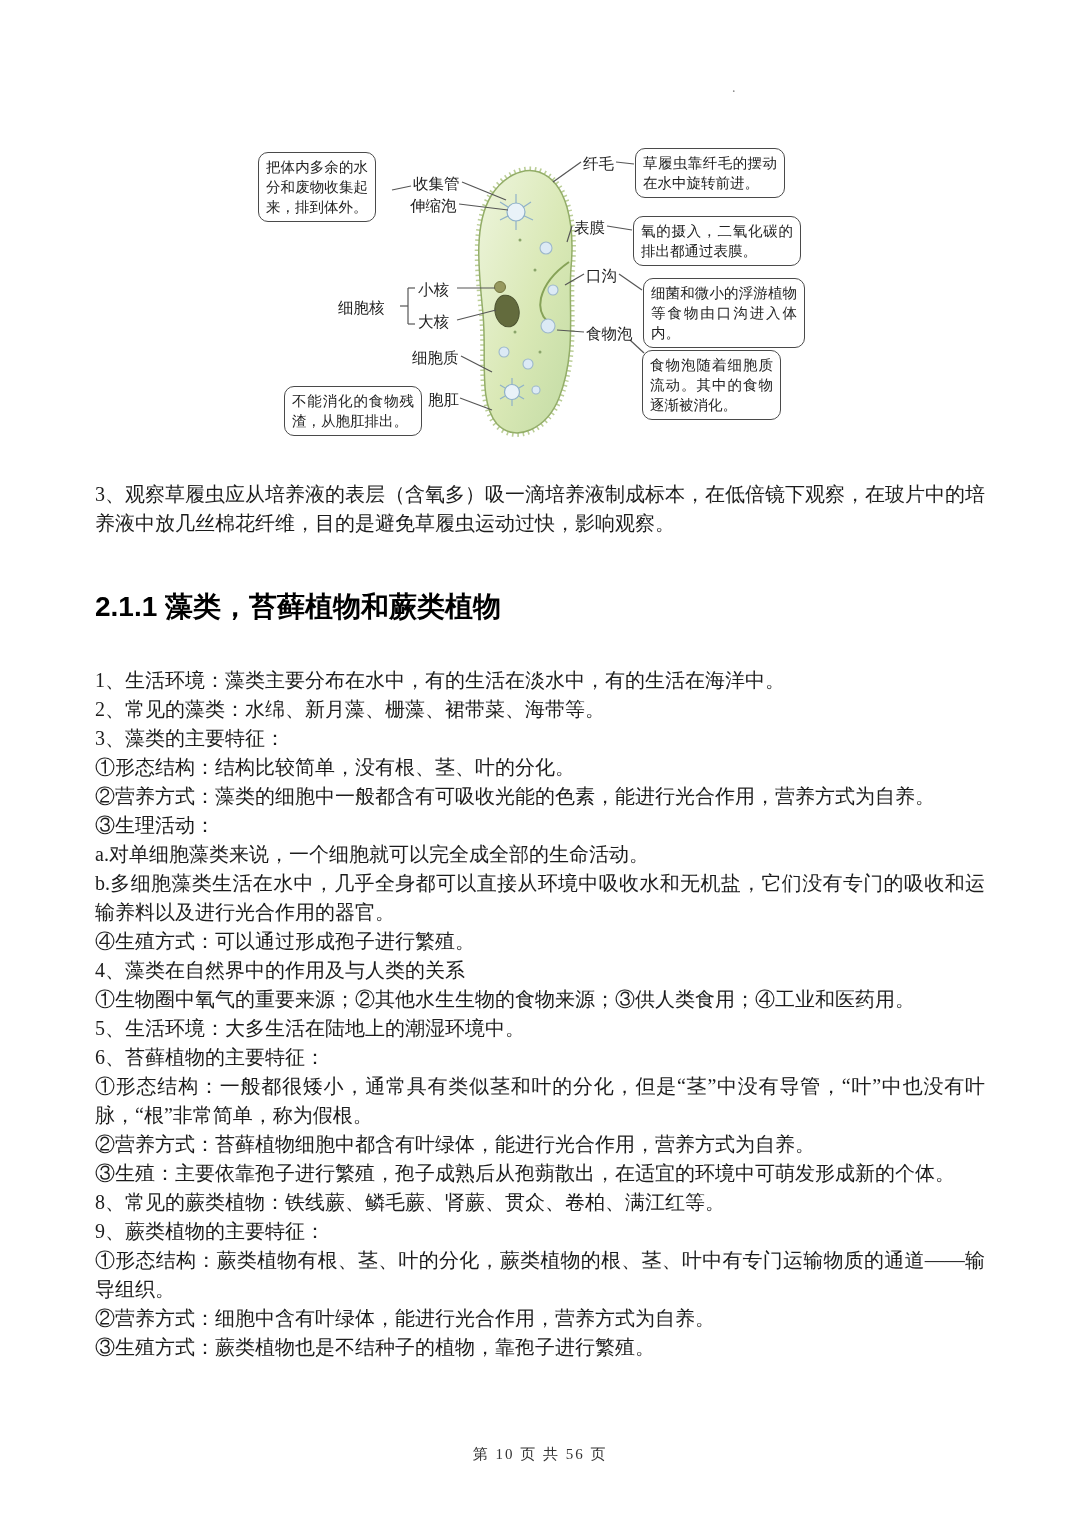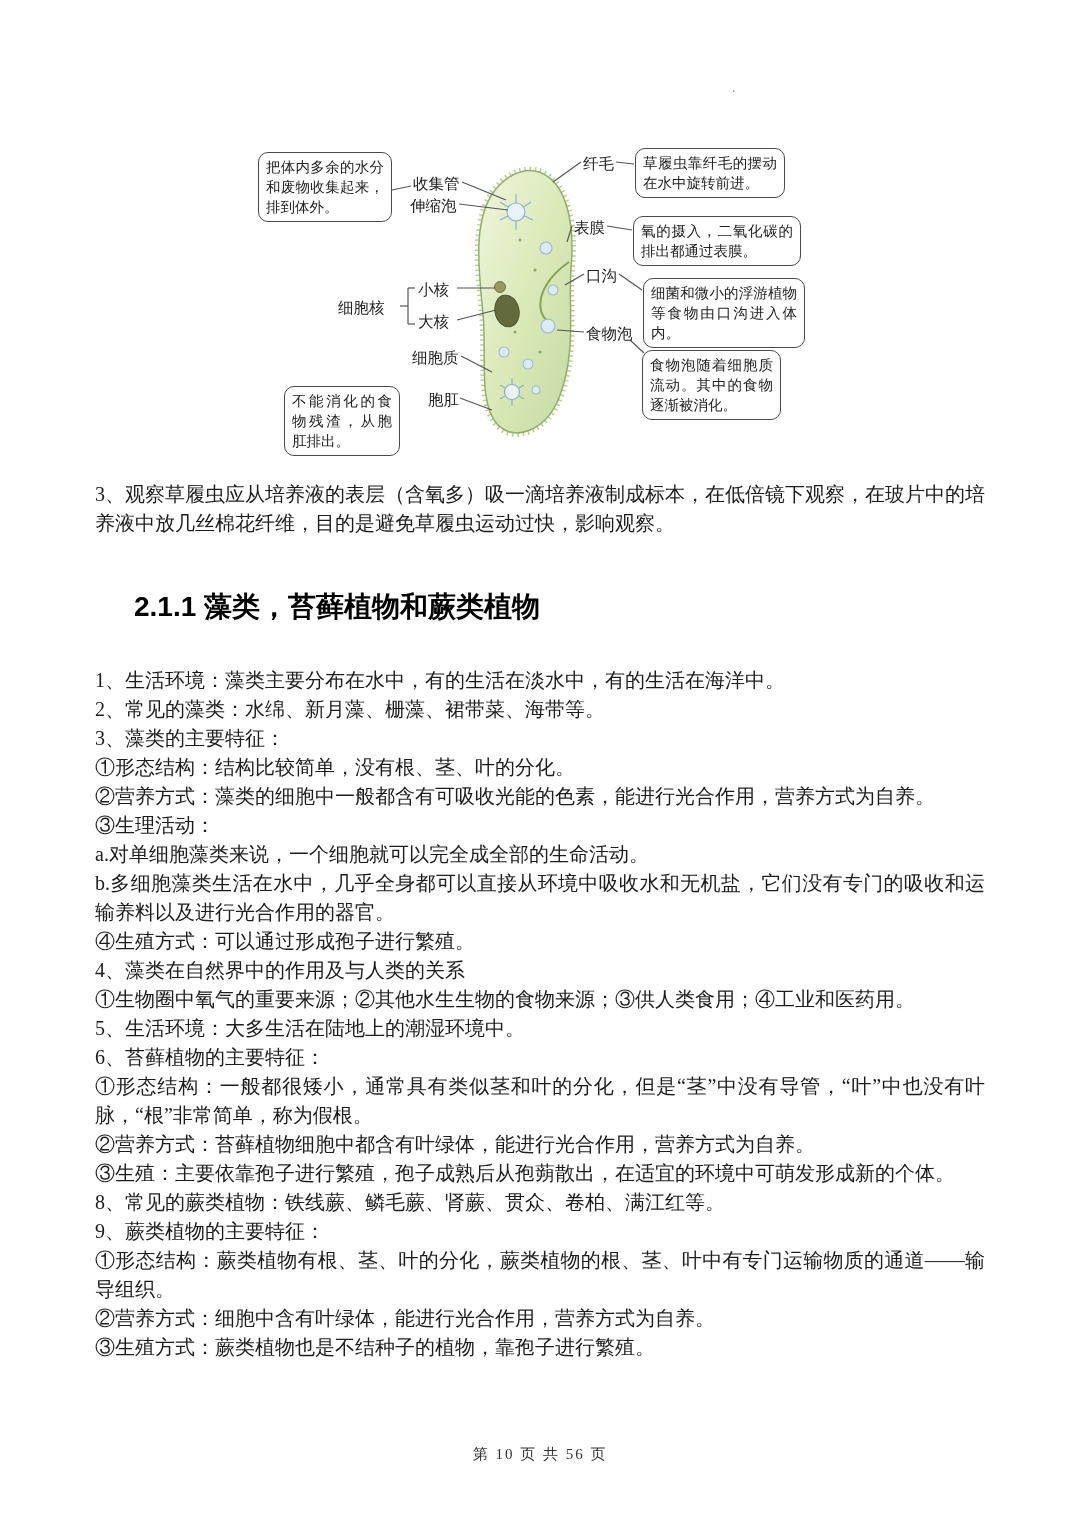--- a/index.html
+++ b/index.html
@@ -18,21 +18,21 @@
     position:absolute; border:1.6px solid #4a4a4a; border-radius:10px;
     background:#fff; padding:4px 7px; font-size:14.5px; line-height:1.38;
     color:#222; text-align:justify;
   }
   .dlabel { position:absolute; font-size:15.5px; color:#222; white-space:nowrap; }
 
   
   .note { margin-top:18px; font-size:20px; line-height:29px; text-align:justify; }
   h1.heading {
     margin-top:50px; font-family:"Liberation Sans","DejaVu Sans",sans-serif;
-    font-weight:bold; font-size:28px; color:#000;margin-left:39px;
+    font-weight:bold; font-size:28px; color:#000;
   }
   .lines { margin-top:40px; }
   .lines p { font-size:20px; line-height:29px; text-align:justify; }
 
   .footer {
     position:absolute; left:0; right:0; bottom:64px; text-align:center;
     font-size:15px; color:#333; letter-spacing:2px;
   }
   .stray-dot { position:absolute; left:732px; top:80px; font-size:14px; color:#888; }
 </style>
@@ -115,26 +115,26 @@
           <line x1="158" y1="184" x2="165" y2="184"></line>
           <line x1="207" y1="148" x2="245" y2="148"></line>
           <line x1="207" y1="180" x2="246" y2="170"></line>
           <line x1="334" y1="192" x2="307" y2="190"></line>
           <line x1="380" y1="200" x2="394" y2="213"></line>
           <line x1="211" y1="216" x2="242" y2="232"></line>
           <line x1="210" y1="258" x2="242" y2="270"></line>
         </g>
       </svg>
 
-      <div class="callout" style="left:8px; top:12px; width:134px">把体内多余的水分和废物收集起来，排到体外。</div>
+      <div class="callout" style="left:8px; top:12px; width:118px">把体内多余的水分和废物收集起来，排到体外。</div>
       <div class="callout" style="left:385px; top:8px; width:150px">草履虫靠纤毛的摆动在水中旋转前进。</div>
       <div class="callout" style="left:383px; top:76px; width:168px">氧的摄入，二氧化碳的排出都通过表膜。</div>
       <div class="callout" style="left:393px; top:138px; width:162px">细菌和微小的浮游植物等食物由口沟进入体内。</div>
       <div class="callout" style="left:392px; top:210px; width:139px">食物泡随着细胞质流动。其中的食物逐渐被消化。</div>
-      <div class="callout" style="left:34px; top:246px; width:116px">不能消化的食物残渣，从胞肛排出。</div>
+      <div class="callout" style="left:34px; top:246px; width:138px">不能消化的食物残渣，从胞肛排出。</div>
 
       <span class="dlabel" style="left:163px; top:34px">收集管</span>
       <span class="dlabel" style="left:160px; top:56px">伸缩泡</span>
       <span class="dlabel" style="left:333px; top:14px">纤毛</span>
       <span class="dlabel" style="left:324px; top:78px">表膜</span>
       <span class="dlabel" style="left:336px; top:126px">口沟</span>
       <span class="dlabel" style="left:88px; top:158px">细胞核</span>
       <span class="dlabel" style="left:168px; top:140px">小核</span>
       <span class="dlabel" style="left:168px; top:172px">大核</span>
       <span class="dlabel" style="left:336px; top:184px">食物泡</span>

